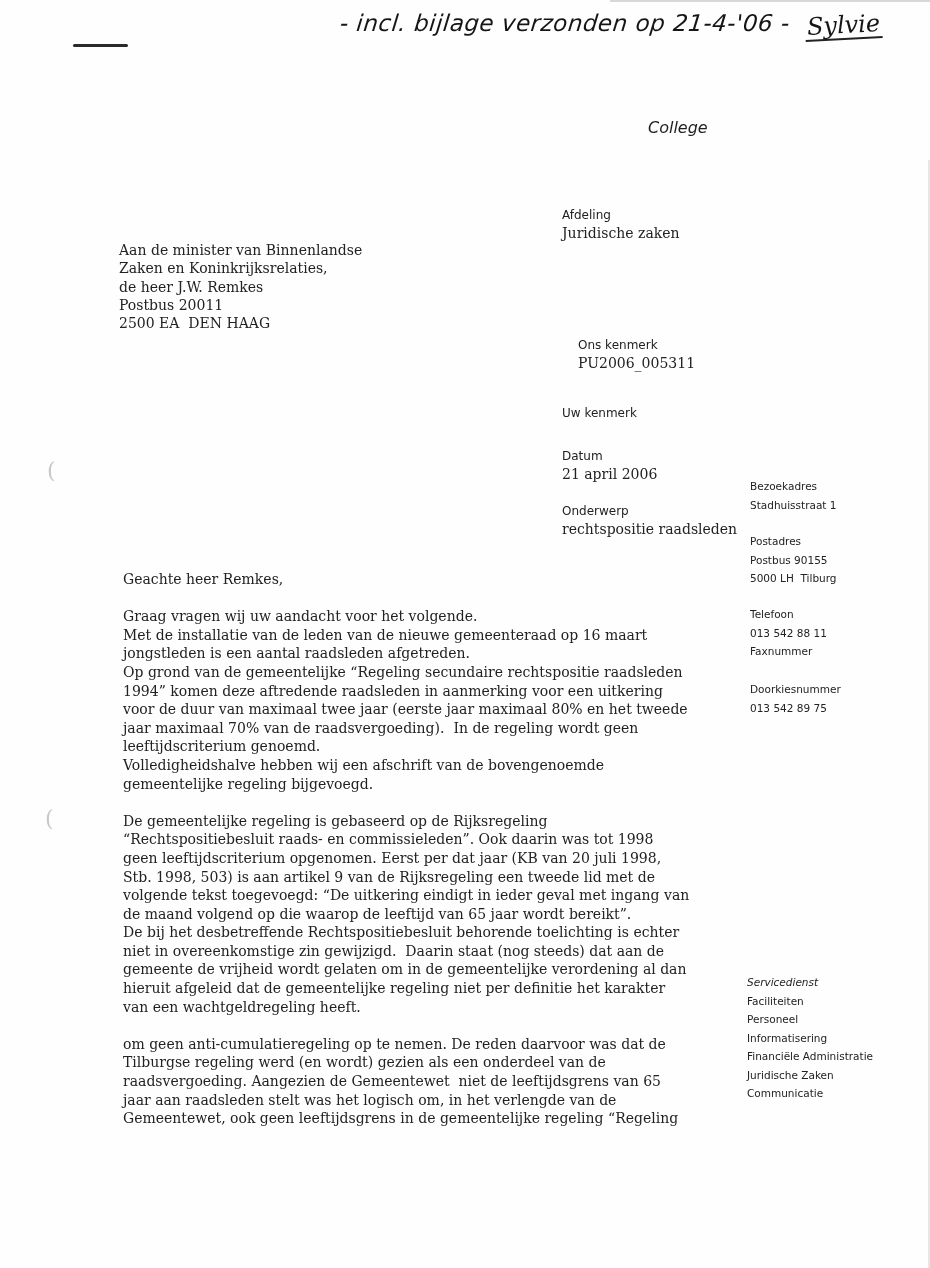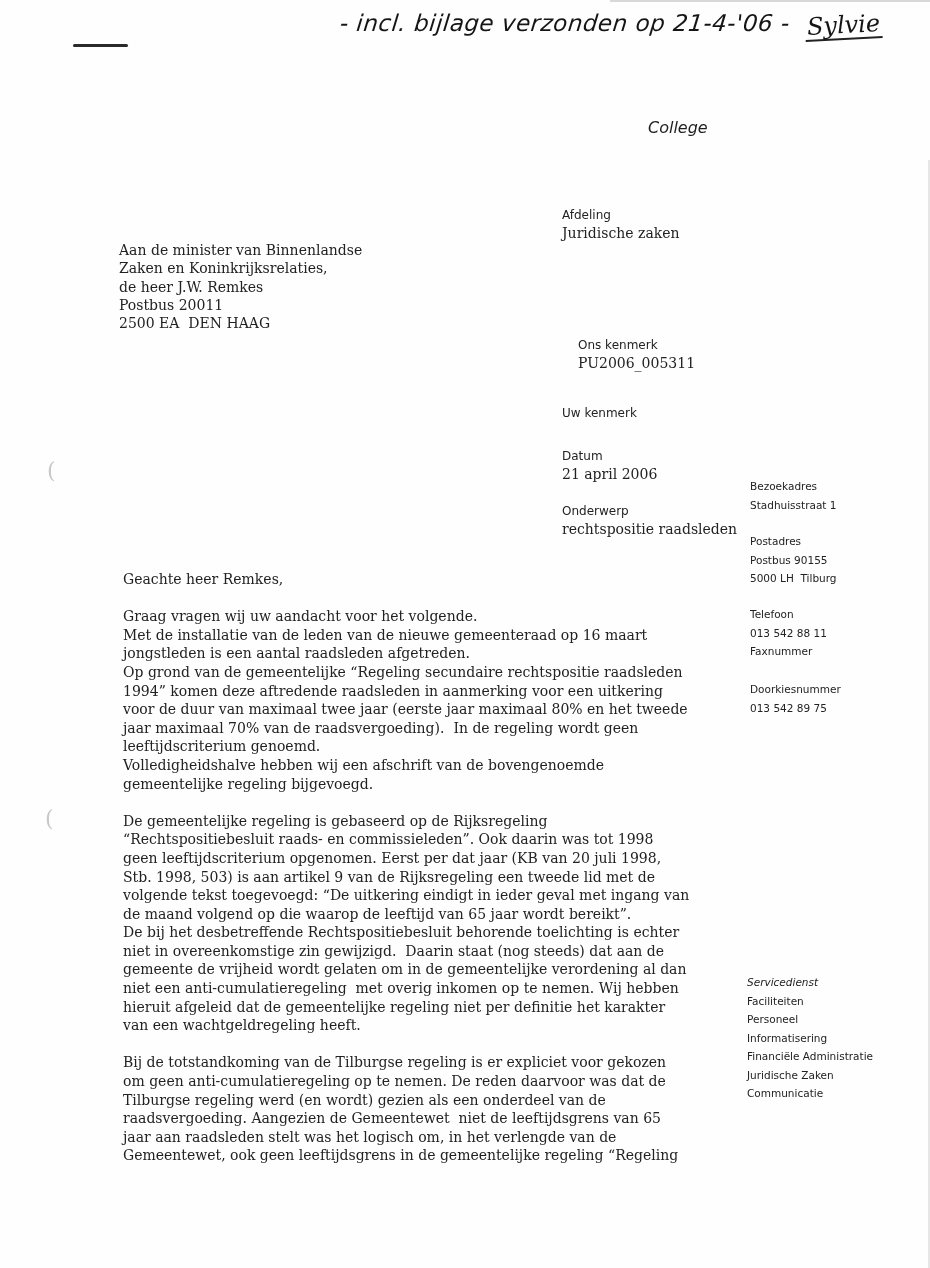--- a/index.html
+++ b/index.html
@@ -238,28 +238,26 @@
     <div>
       <div class="line">De gemeentelijke regeling is gebaseerd op de Rijksregeling</div>
       <div class="line">“Rechtspositiebesluit raads- en commissieleden”. Ook daarin was tot 1998</div>
       <div class="line">geen leeftijdscriterium opgenomen. Eerst per dat jaar (KB van 20 juli 1998,</div>
       <div class="line">Stb. 1998, 503) is aan artikel 9 van de Rijksregeling een tweede lid met de</div>
       <div class="line">volgende tekst toegevoegd: “De uitkering eindigt in ieder geval met ingang van</div>
       <div class="line">de maand volgend op die waarop de leeftijd van 65 jaar wordt bereikt”.</div>
       <div class="line">De bij het desbetreffende Rechtspositiebesluit behorende toelichting is echter</div>
       <div class="line">niet in overeenkomstige zin gewijzigd.  Daarin staat (nog steeds) dat aan de</div>
       <div class="line">gemeente de vrijheid wordt gelaten om in de gemeentelijke verordening al dan</div>
-      <div class="line">niet een anti-cumulatieregeling  met overig inkomen op te nemen. Wij hebben</div>
       <div class="line">hieruit afgeleid dat de gemeentelijke regeling niet per definitie het karakter</div>
       <div class="line">van een wachtgeldregeling heeft.</div>
     </div>
     <div class="gap"></div>
 
     <div>
-      <div class="line">Bij de totstandkoming van de Tilburgse regeling is er expliciet voor gekozen</div>
       <div class="line">om geen anti-cumulatieregeling op te nemen. De reden daarvoor was dat de</div>
       <div class="line">Tilburgse regeling werd (en wordt) gezien als een onderdeel van de</div>
       <div class="line">raadsvergoeding. Aangezien de Gemeentewet  niet de leeftijdsgrens van 65</div>
       <div class="line">jaar aan raadsleden stelt was het logisch om, in het verlengde van de</div>
       <div class="line">Gemeentewet, ook geen leeftijdsgrens in de gemeentelijke regeling “Regeling</div>
     </div>
   </div>
 </div>
 
 </body></html>

